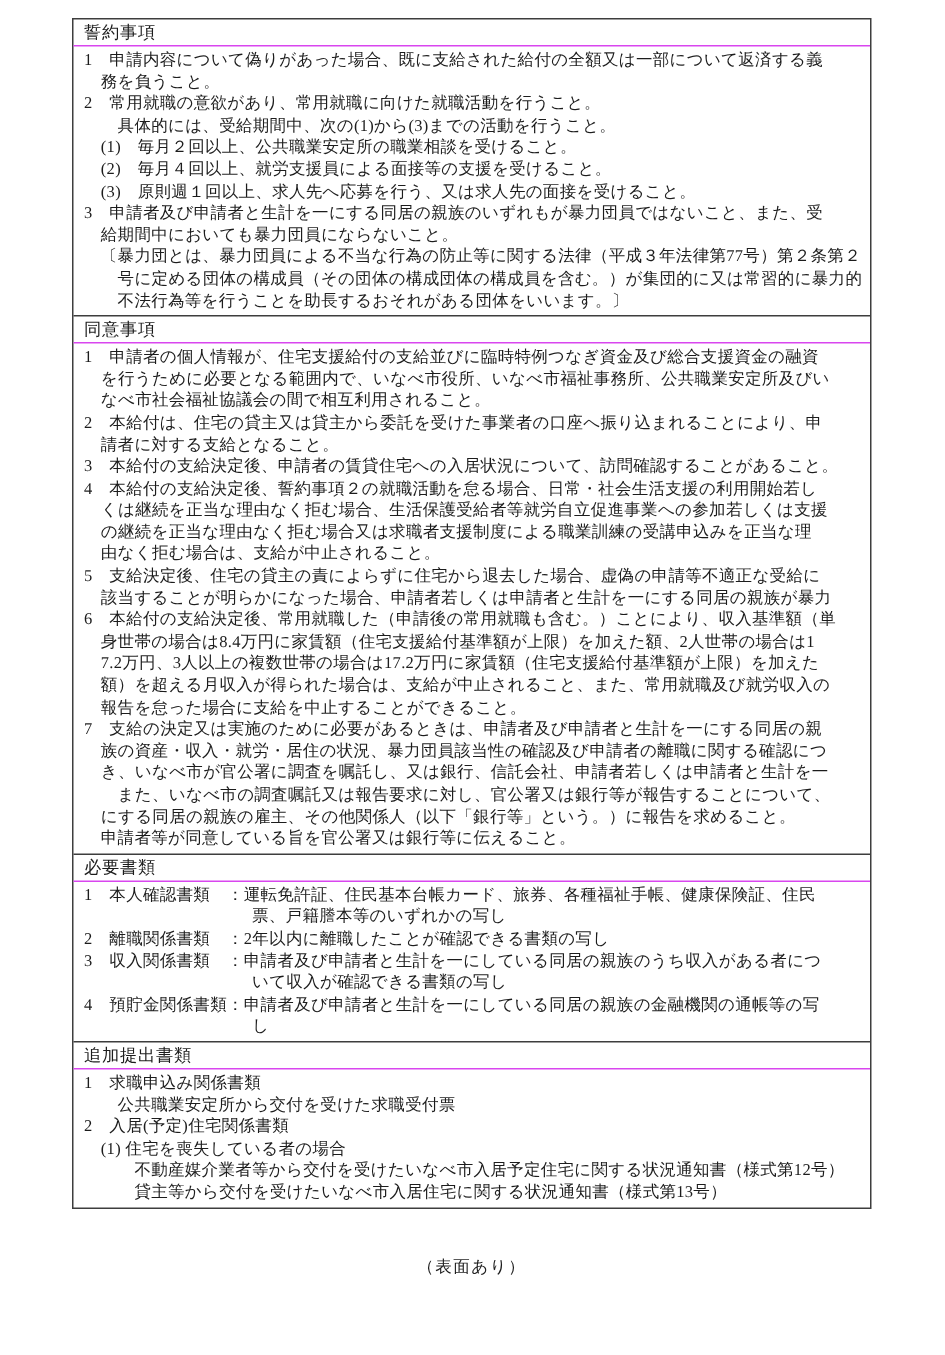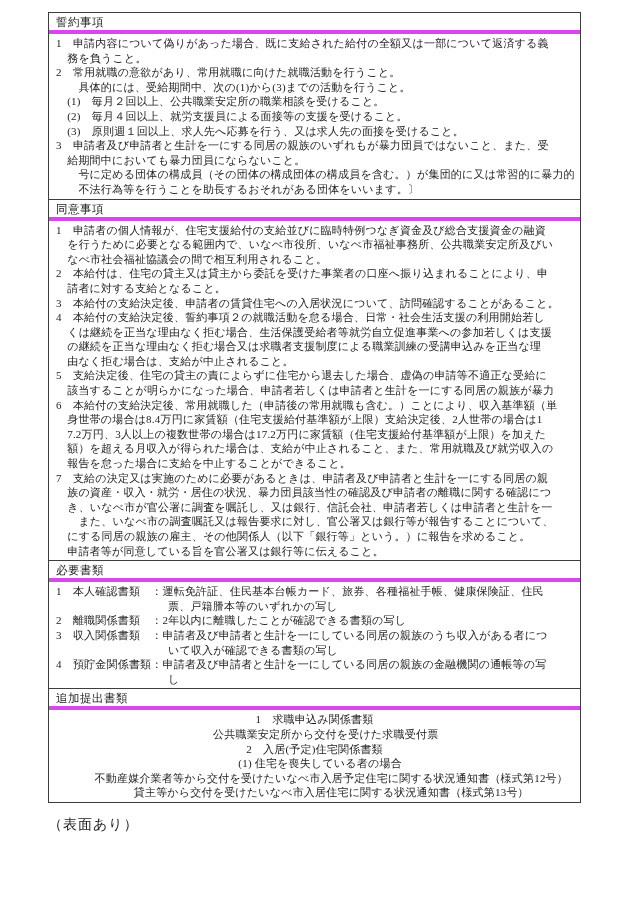--- a/index.html
+++ b/index.html
@@ -21,41 +21,42 @@
     left:48px;top:12px;
     width:533px;
     box-sizing:border-box;
     border:1px solid #3d3d3d;
     background:#ffffff;
   }
   .sec-title{
     font-size:11.5px;
     line-height:14px;
     padding:2px 7px 1px 7px;
-    border-bottom:4px solid #d946ef;
+    border-bottom:1px solid #d946ef;
     white-space:pre;
     letter-spacing:0.5px;
   }
   .sec-body{
     padding:2px 7px 2px 7px;
     border-bottom:1px solid #3d3d3d;
     overflow:hidden;
   }
-  .sec:last-child .sec-body{border-bottom:none;text-align:center;}
+  .sec:last-child .sec-body{border-bottom:none;}
   .line{
     font-size:11px;
     line-height:14.6px;
     white-space:pre;
     letter-spacing:0.2px;
   }
   .footer-note{
     position:absolute;
-    left:48px;top:818px;
+    left:48px;top:838px;
     width:533px;
-    font-size:14px;
+    text-align:center;
+    font-size:11px;
     line-height:14px;
     letter-spacing:1px;
   }
 </style>
 </head>
 <body>
 
 <div class="sheet">
   <div class="doc-table">
 
@@ -64,20 +65,21 @@
       <div class="sec-body">
           <div class="line">1　申請内容について偽りがあった場合、既に支給された給付の全額又は一部について返済する義</div>
           <div class="line">　務を負うこと。</div>
           <div class="line">2　常用就職の意欲があり、常用就職に向けた就職活動を行うこと。</div>
           <div class="line">　　具体的には、受給期間中、次の(1)から(3)までの活動を行うこと。</div>
           <div class="line">　(1)　毎月２回以上、公共職業安定所の職業相談を受けること。</div>
           <div class="line">　(2)　毎月４回以上、就労支援員による面接等の支援を受けること。</div>
           <div class="line">　(3)　原則週１回以上、求人先へ応募を行う、又は求人先の面接を受けること。</div>
           <div class="line">3　申請者及び申請者と生計を一にする同居の親族のいずれもが暴力団員ではないこと、また、受</div>
           <div class="line">　給期間中においても暴力団員にならないこと。</div>
+          <div class="line">　〔暴力団とは、暴力団員による不当な行為の防止等に関する法律（平成３年法律第77号）第２条第２</div>
           <div class="line">　　号に定める団体の構成員（その団体の構成団体の構成員を含む。）が集団的に又は常習的に暴力的</div>
           <div class="line">　　不法行為等を行うことを助長するおそれがある団体をいいます。〕</div>
         </div>
     </div>
 
     <div class="sec">
       <div class="sec-title">同意事項</div>
       <div class="sec-body">
           <div class="line">1　申請者の個人情報が、住宅支援給付の支給並びに臨時特例つなぎ資金及び総合支援資金の融資</div>
           <div class="line">　を行うために必要となる範囲内で、いなべ市役所、いなべ市福祉事務所、公共職業安定所及びい</div>
@@ -85,21 +87,21 @@
           <div class="line">2　本給付は、住宅の貸主又は貸主から委託を受けた事業者の口座へ振り込まれることにより、申</div>
           <div class="line">　請者に対する支給となること。</div>
           <div class="line">3　本給付の支給決定後、申請者の賃貸住宅への入居状況について、訪問確認することがあること。</div>
           <div class="line">4　本給付の支給決定後、誓約事項２の就職活動を怠る場合、日常・社会生活支援の利用開始若し</div>
           <div class="line">　くは継続を正当な理由なく拒む場合、生活保護受給者等就労自立促進事業への参加若しくは支援</div>
           <div class="line">　の継続を正当な理由なく拒む場合又は求職者支援制度による職業訓練の受講申込みを正当な理</div>
           <div class="line">　由なく拒む場合は、支給が中止されること。</div>
           <div class="line">5　支給決定後、住宅の貸主の責によらずに住宅から退去した場合、虚偽の申請等不適正な受給に</div>
           <div class="line">　該当することが明らかになった場合、申請者若しくは申請者と生計を一にする同居の親族が暴力</div>
           <div class="line">6　本給付の支給決定後、常用就職した（申請後の常用就職も含む。）ことにより、収入基準額（単</div>
-          <div class="line">　身世帯の場合は8.4万円に家賃額（住宅支援給付基準額が上限）支給決定後、2人世帯の場合は1</div>
+          <div class="line">　身世帯の場合は8.4万円に家賃額（住宅支援給付基準額が上限）を加えた額、2人世帯の場合は1</div>
           <div class="line">　7.2万円、3人以上の複数世帯の場合は17.2万円に家賃額（住宅支援給付基準額が上限）を加えた</div>
           <div class="line">　額）を超える月収入が得られた場合は、支給が中止されること、また、常用就職及び就労収入の</div>
           <div class="line">　報告を怠った場合に支給を中止することができること。</div>
           <div class="line">7　支給の決定又は実施のために必要があるときは、申請者及び申請者と生計を一にする同居の親</div>
           <div class="line">　族の資産・収入・就労・居住の状況、暴力団員該当性の確認及び申請者の離職に関する確認につ</div>
           <div class="line">　き、いなべ市が官公署に調査を嘱託し、又は銀行、信託会社、申請者若しくは申請者と生計を一</div>
           <div class="line">　　また、いなべ市の調査嘱託又は報告要求に対し、官公署又は銀行等が報告することについて、</div>
           <div class="line">　にする同居の親族の雇主、その他関係人（以下「銀行等」という。）に報告を求めること。</div>
           <div class="line">　申請者等が同意している旨を官公署又は銀行等に伝えること。</div>
         </div>

